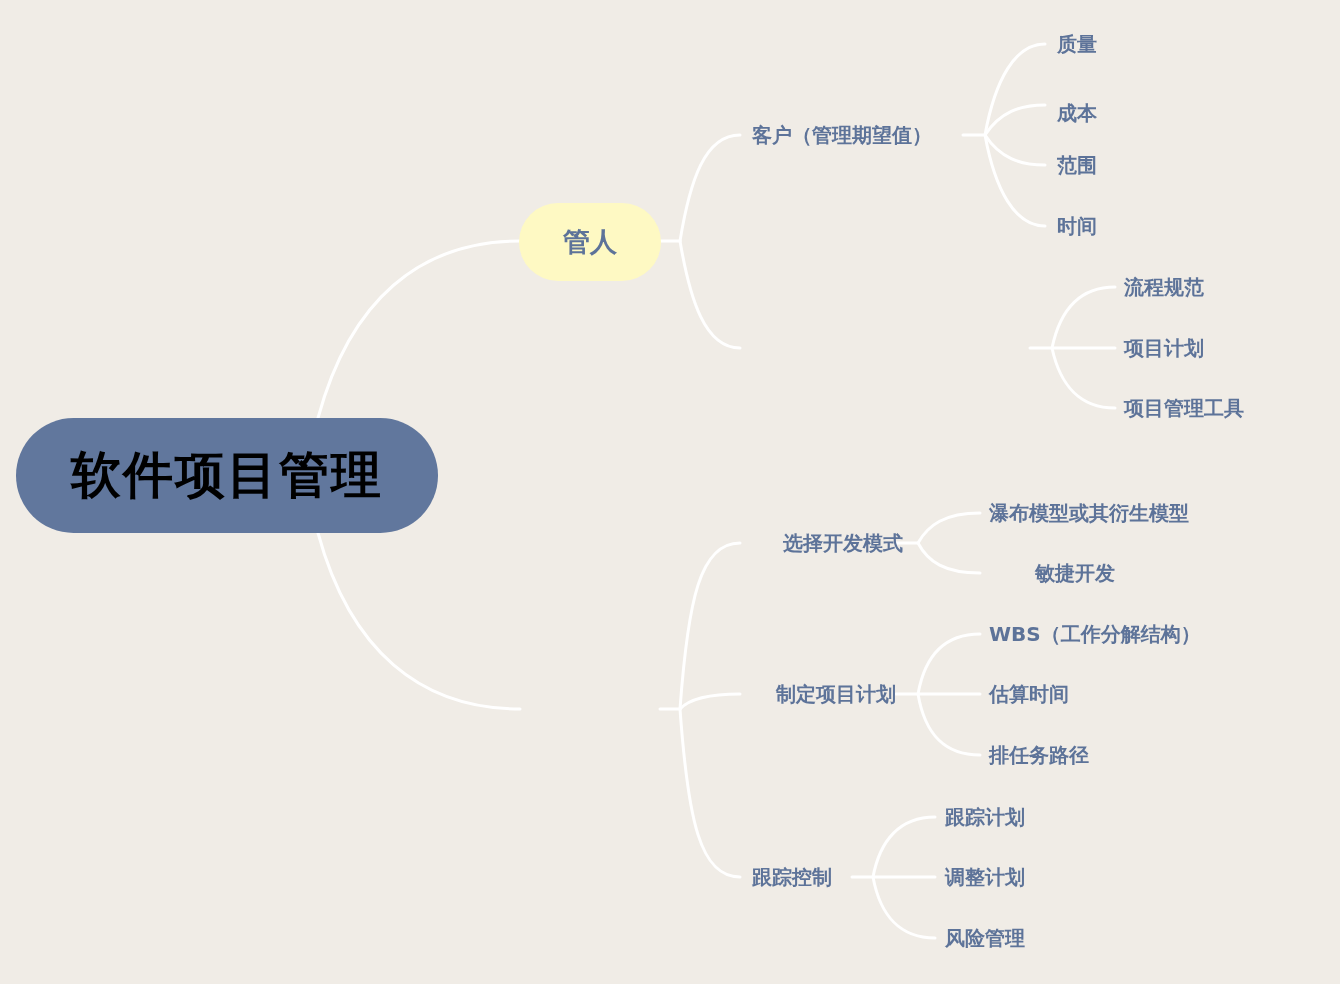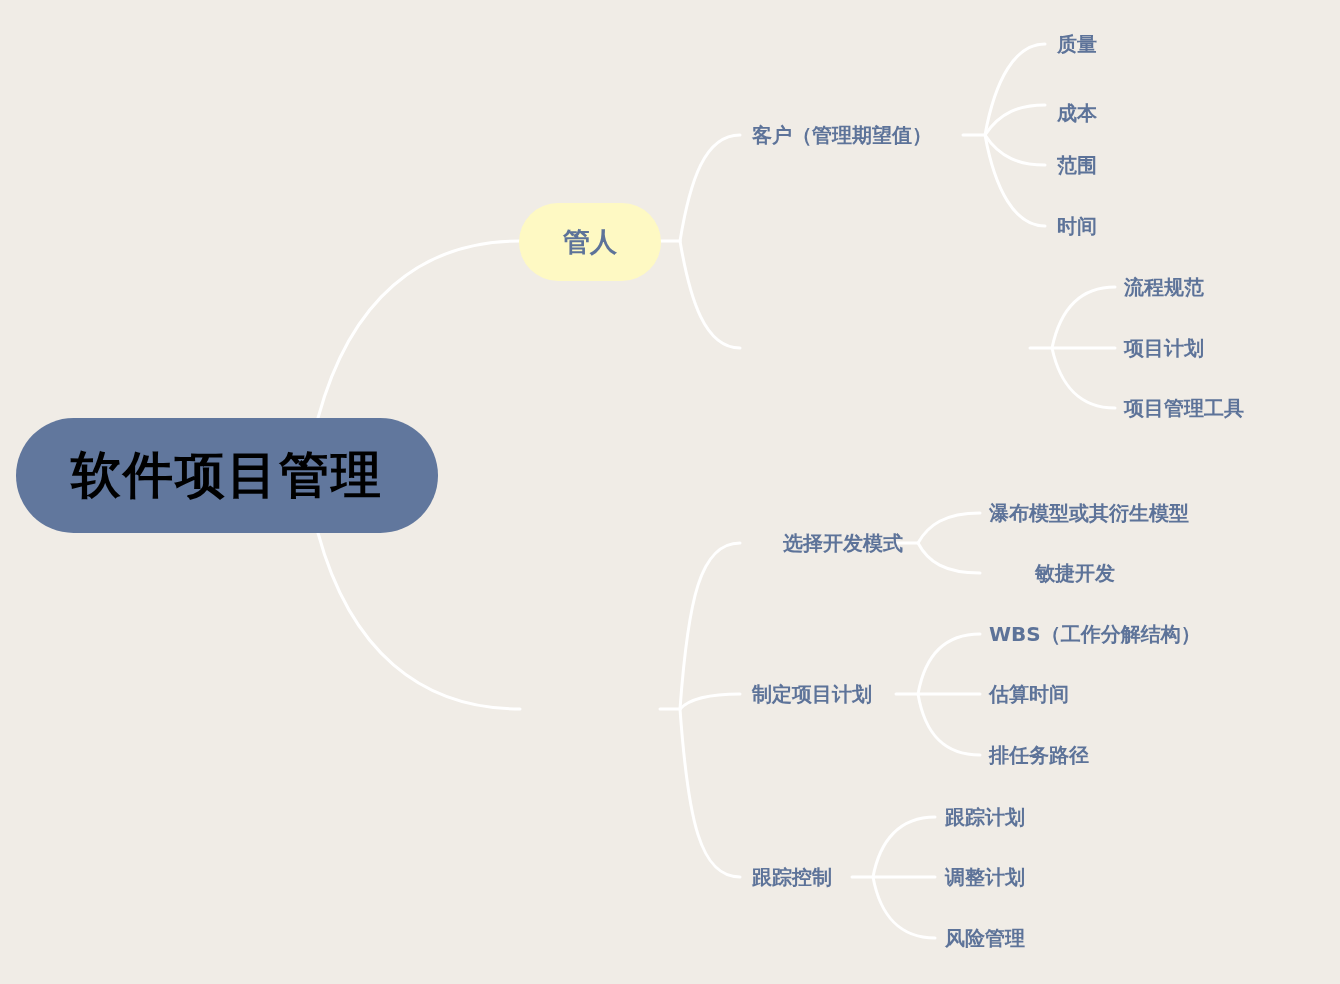--- a/index.html
+++ b/index.html
@@ -81,21 +81,21 @@
   <div class="node" style="left:1057px;top:44px;">质量</div>
   <div class="node" style="left:1057px;top:113px;">成本</div>
   <div class="node" style="left:1057px;top:165px;">范围</div>
   <div class="node" style="left:1057px;top:226px;">时间</div>
 
   <div class="node" style="left:1124px;top:287px;">流程规范</div>
   <div class="node" style="left:1124px;top:348px;">项目计划</div>
   <div class="node" style="left:1124px;top:408px;">项目管理工具</div>
 
   <div class="node" style="left:752px;top:543px;margin-left:31px;">选择开发模式</div>
-  <div class="node" style="left:752px;top:694px;">制定项目计划</div>
+  <div class="node" style="left:776px;top:694px;">制定项目计划</div>
   <div class="node" style="left:752px;top:877px;">跟踪控制</div>
 
   <div class="node" style="left:989px;top:513px;">瀑布模型或其衍生模型</div>
   <div class="node" style="left:989px;top:573px;margin-left:46px;">敏捷开发</div>
 
   <div class="node" style="left:989px;top:634px;">WBS（工作分解结构）</div>
   <div class="node" style="left:989px;top:694px;text-align:center;">估算时间</div>
   <div class="node" style="left:989px;top:755px;">排任务路径</div>
 
   <div class="node" style="left:945px;top:817px;">跟踪计划</div>

